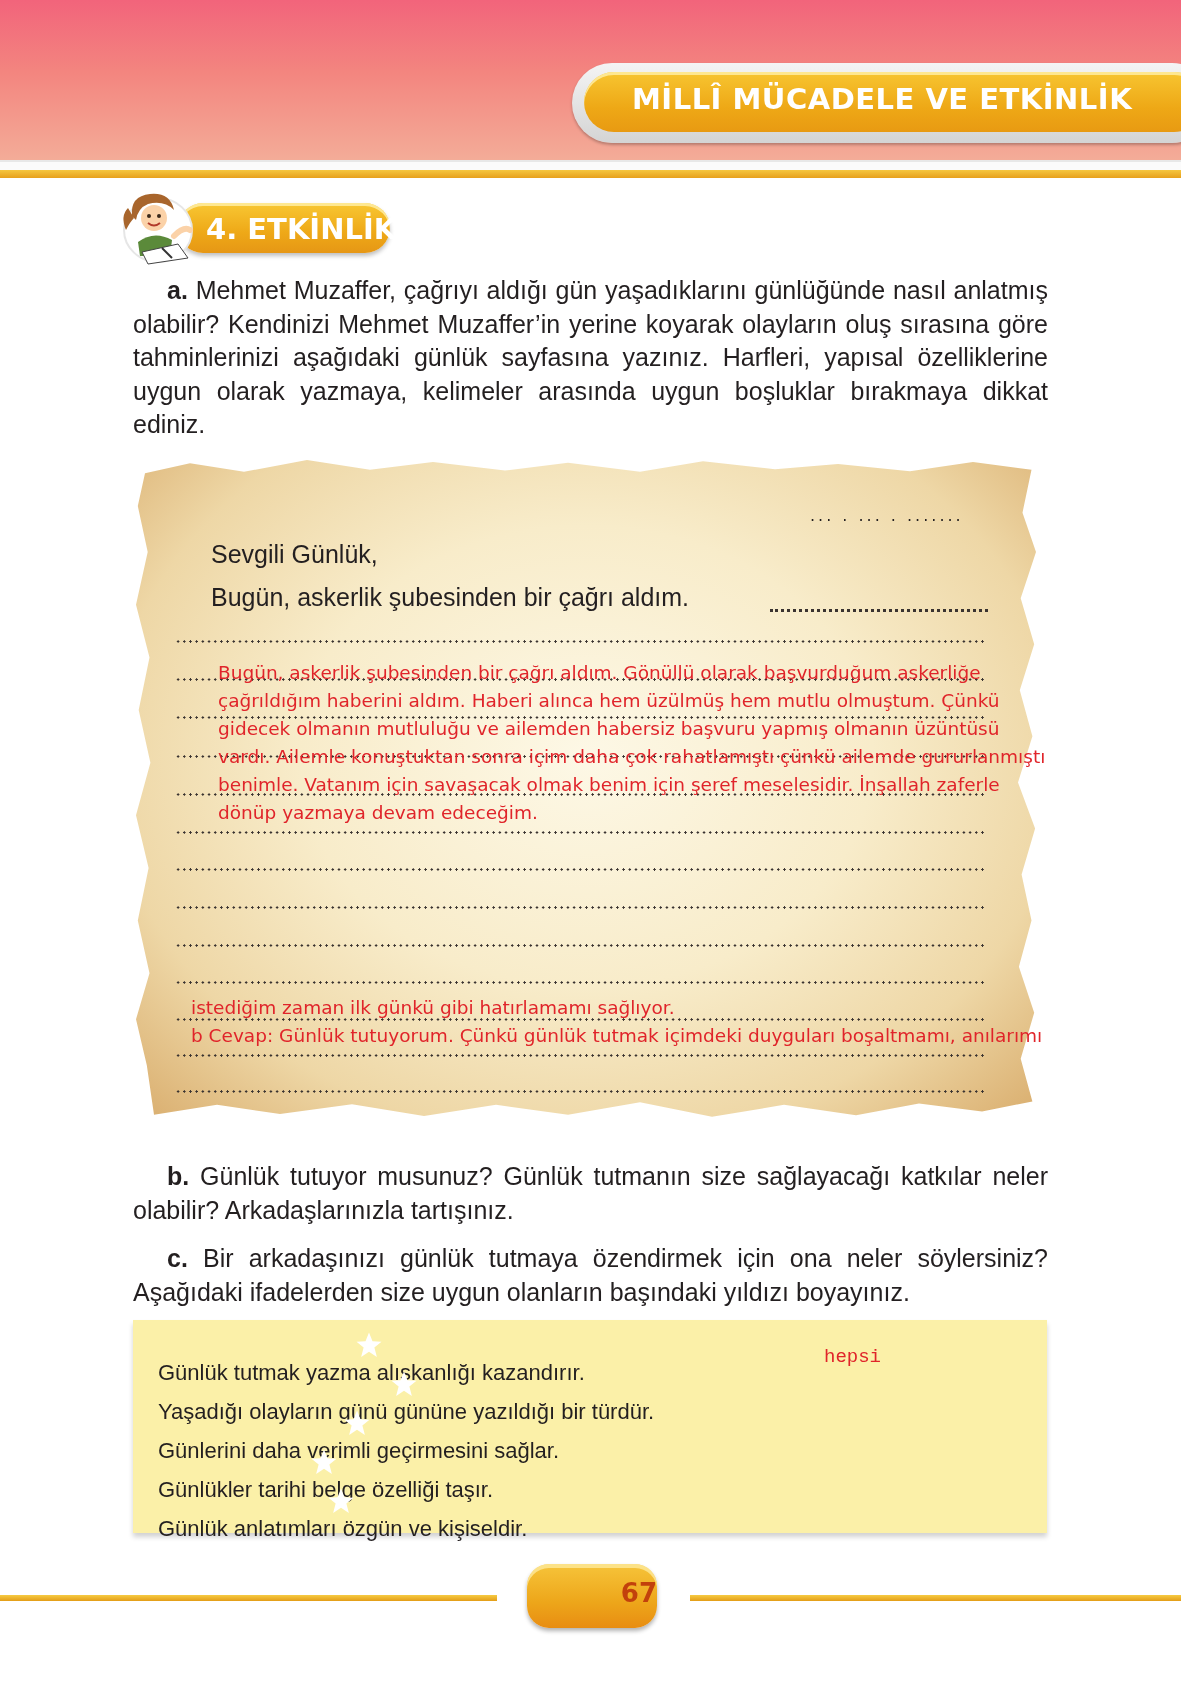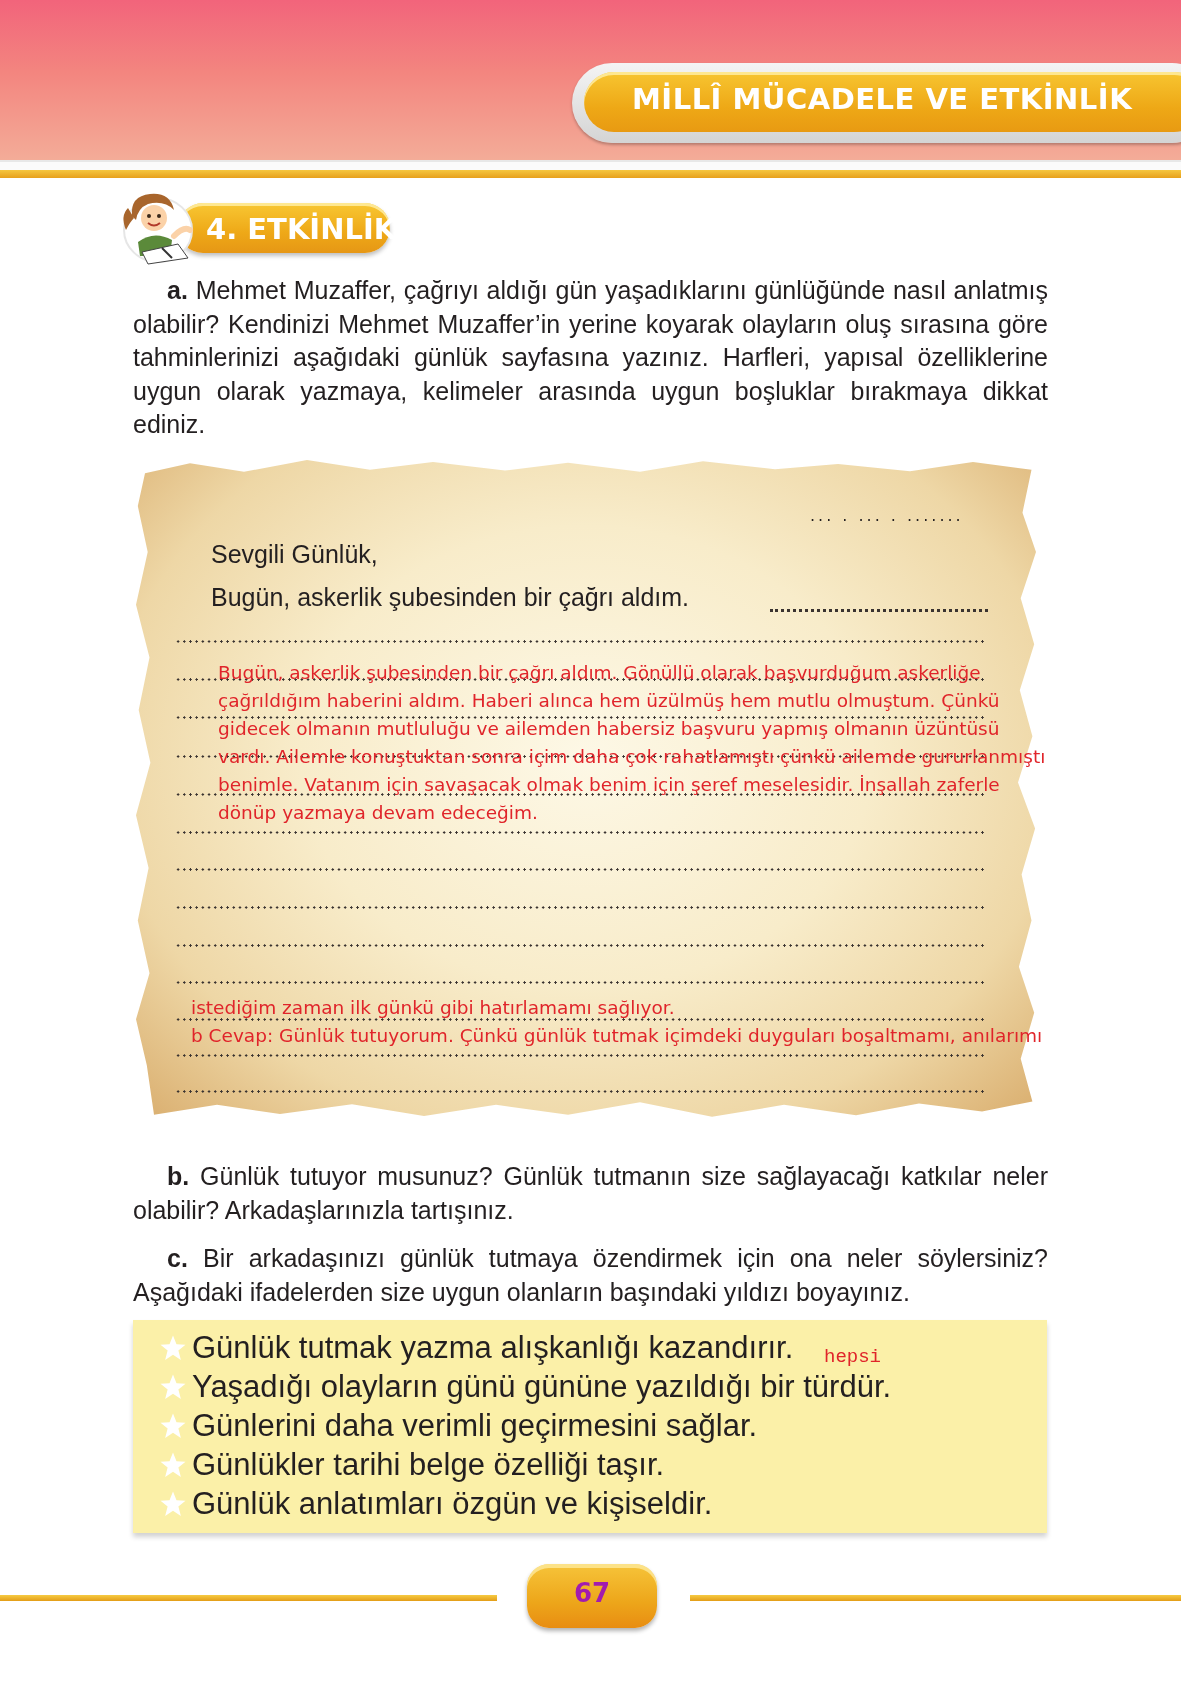--- a/index.html
+++ b/index.html
@@ -97,40 +97,40 @@
   .answer-a { left: 211px; top: 659px; margin-left: 7px; }
   .answer-b { left: 191px; top: 994px; }
 
   
   .statement-box {
     position: absolute; left: 133px; top: 1320px; width: 914px; height: 213px;
     background: #fbf0a8; box-shadow: 0 4px 5px rgba(0,0,0,0.18);
   }
   .statement {
     position: absolute; left: 158px; height: 36px; display: flex; align-items: center;
-    font-family: "Liberation Sans", sans-serif; font-size: 31px; color: #231f20; white-space: nowrap;
+    font-family: "Liberation Sans", sans-serif; font-size: 22px; color: #231f20; white-space: nowrap; flex-direction: column;
   }
   .statement .star { width: 30px; height: 30px; margin-right: 4px; flex: 0 0 auto; }
   .hepsi {
     position: absolute; left: 824px; top: 1346px; font-family: Liberation Mono, monospace;
     font-size: 19px; color: #e0242a;
   }
 
   
   .footer-rule { position: absolute; top: 1595px; height: 6px; background: linear-gradient(#f6cb43, #e39d17); }
   .footer-rule.left { left: 0; width: 497px; }
   .footer-rule.right { left: 690px; width: 491px; }
   .page-pill {
     position: absolute; left: 527px; top: 1564px; width: 130px; height: 64px;
     border-radius: 22px; background: linear-gradient(#f6c43a 0%, #eda61a 60%, #e88d12 100%);
     box-shadow: 0 3px 4px rgba(0,0,0,0.3), inset 0 4px 0 rgba(255,240,170,0.7);
   }
   .page-number {
-    position: absolute; left: 527px; top: 1578px; width: 130px; text-align: center;
-    font-weight: bold; font-size: 26px; color: #a21caf;
+    position: absolute; left: 527px; top: 1578px; width: 130px; text-align: right;
+    font-weight: bold; font-size: 26px; color: #c2410c;
   }
 </style>
 </head>
 <body>
 
 <div class="header-band"></div>
 <div class="header-white"></div>
 <div class="header-rule"></div>
 <div class="unit-pill-outer"></div>
 <div class="unit-pill"></div>

